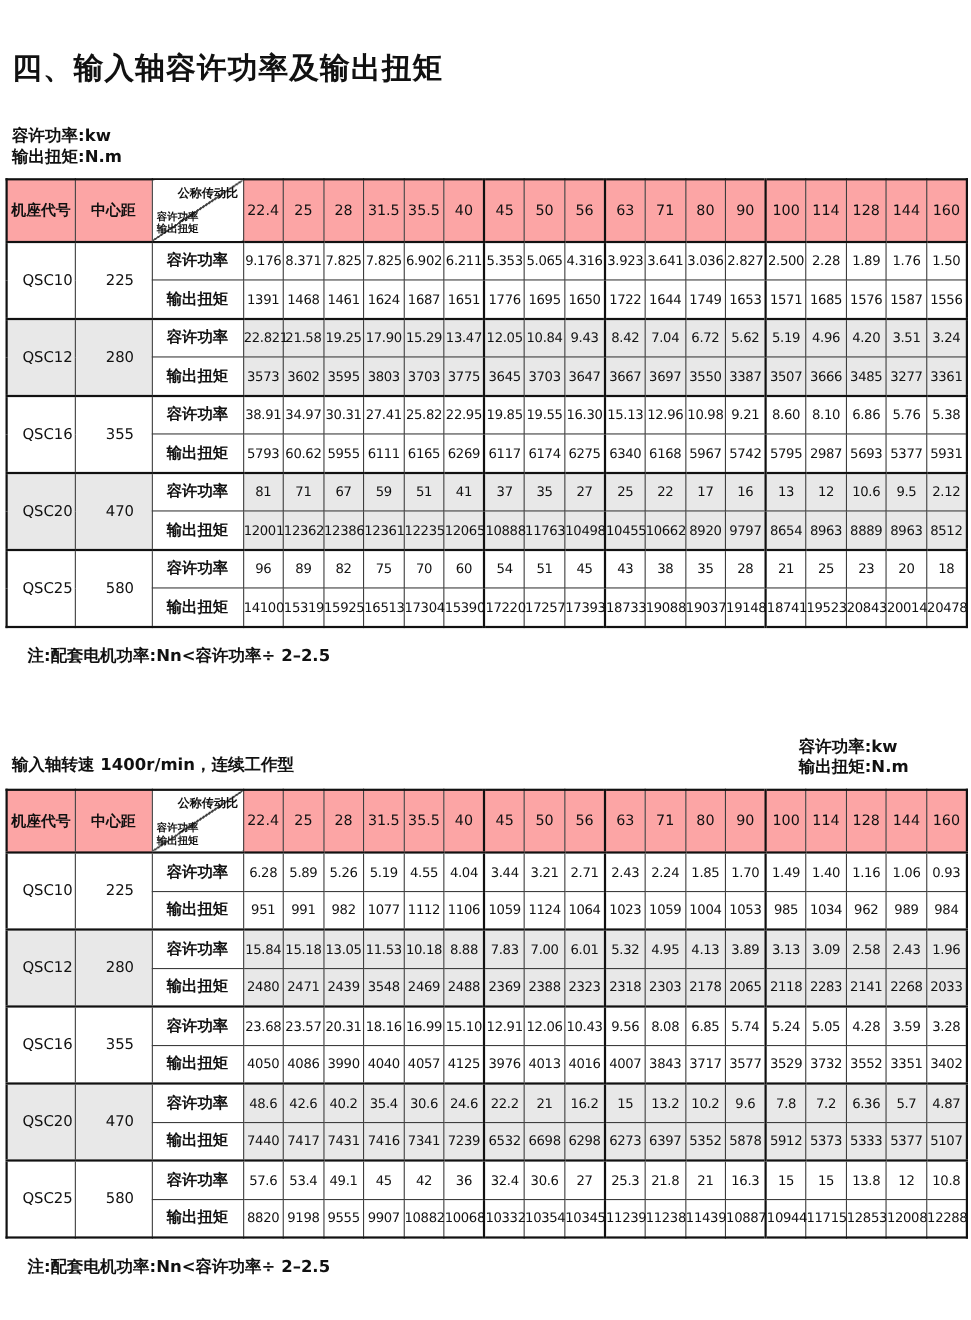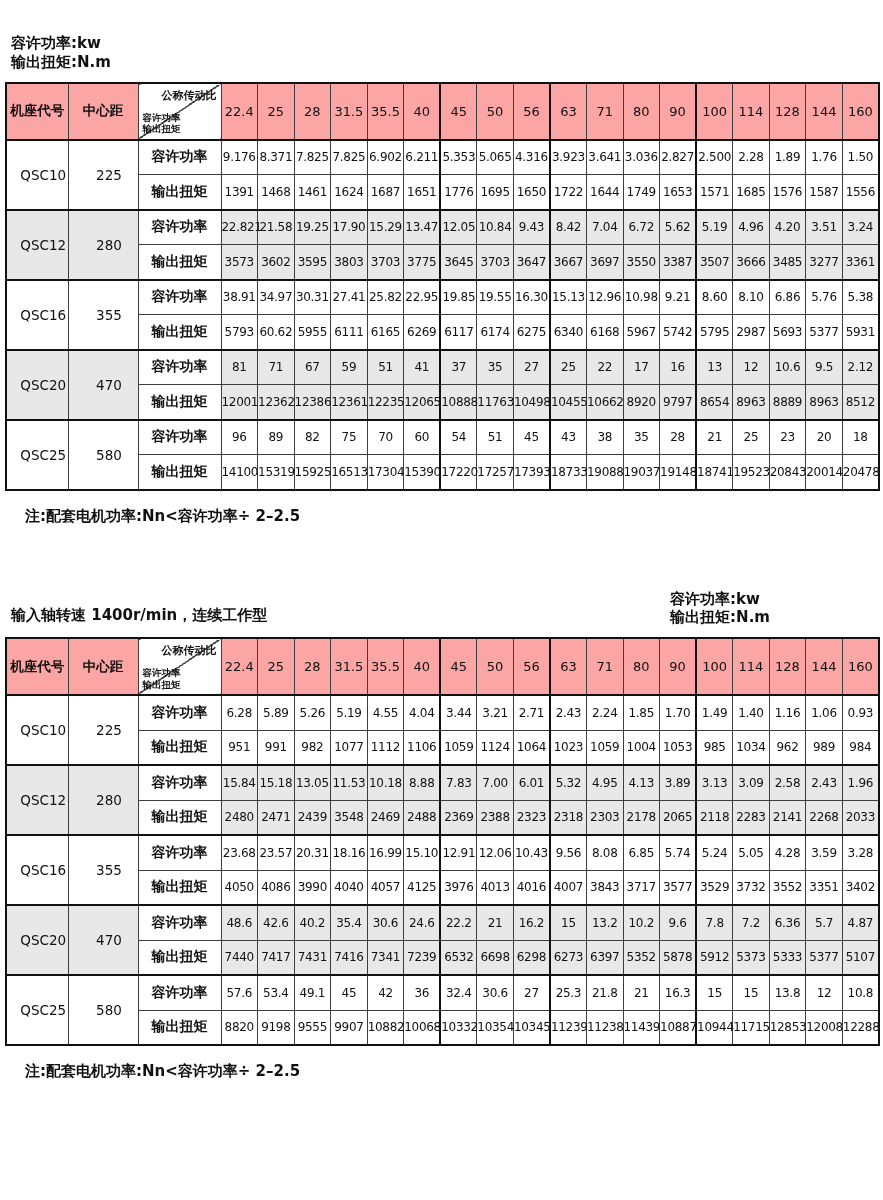--- a/index.html
+++ b/index.html
@@ -5,21 +5,21 @@
   * { margin: 0; padding: 0; box-sizing: border-box; }
   html, body { background: #fff; }
   body { font-family: "DejaVu Sans", "Liberation Sans", sans-serif; color: #111; }
   .page { position: relative; width: 883px; height: 1200px; background: #fff; padding: 0 5px; overflow: hidden; }
 
   .title { font-size: 27px; font-weight: bold; letter-spacing: 1px; margin: 44px 0 0 6px; }
 
   .sub-row { display: flex; justify-content: space-between; align-items: flex-end; margin: 34px 0 0 6px; }
   .subtitle { font-size: 15px; font-weight: bold; }
   .subtitle sub { font-size: 11px; }
-  .units { font-size: 15px; font-weight: bold; line-height: 1.25; margin-right: 108px; }
+  .units { font-size: 15px; font-weight: bold; line-height: 1.25; margin-right: 52px; }
 
   table.spec { border-collapse: collapse; table-layout: fixed; width: 873px; margin-top: 10px;
                border: 2px solid #111; }
   table.spec th, table.spec td { border: 1px solid #3d3d3d; text-align: center; vertical-align: middle;
                padding: 0; overflow: visible; white-space: nowrap; }
   table.spec thead th { background: #fca5a5; height: 57px; font-weight: normal; font-size: 13px;
                border-bottom: 2px solid #111; }
   table.spec thead th.cn { font-weight: bold; font-size: 13.5px; }
   table.spec thead th.diag { position: relative; background-color: #ffffff;
                background-image: linear-gradient(to bottom right,
@@ -38,20 +38,21 @@
   table.spec th.thick-left, table.spec td.thick-left { border-left: 2px solid #111; }
 
   .note { font-size: 15px; font-weight: bold; margin: 16px 0 0 20px; }
   .section-2 { margin-top: 64px; }
 </style>
 </head>
 <body>
 
 <div class="page">
 
+  <h1 class="title">四、输入轴容许功率及输出扭矩</h1>
 
   <section>
     <div class="sub-row">
       <div class="units">
         <div>容许功率:kw</div>
         <div>输出扭矩:N.m</div>
       </div>
     </div>
     <table class="spec" id="spec-table-0">
         <colgroup>

